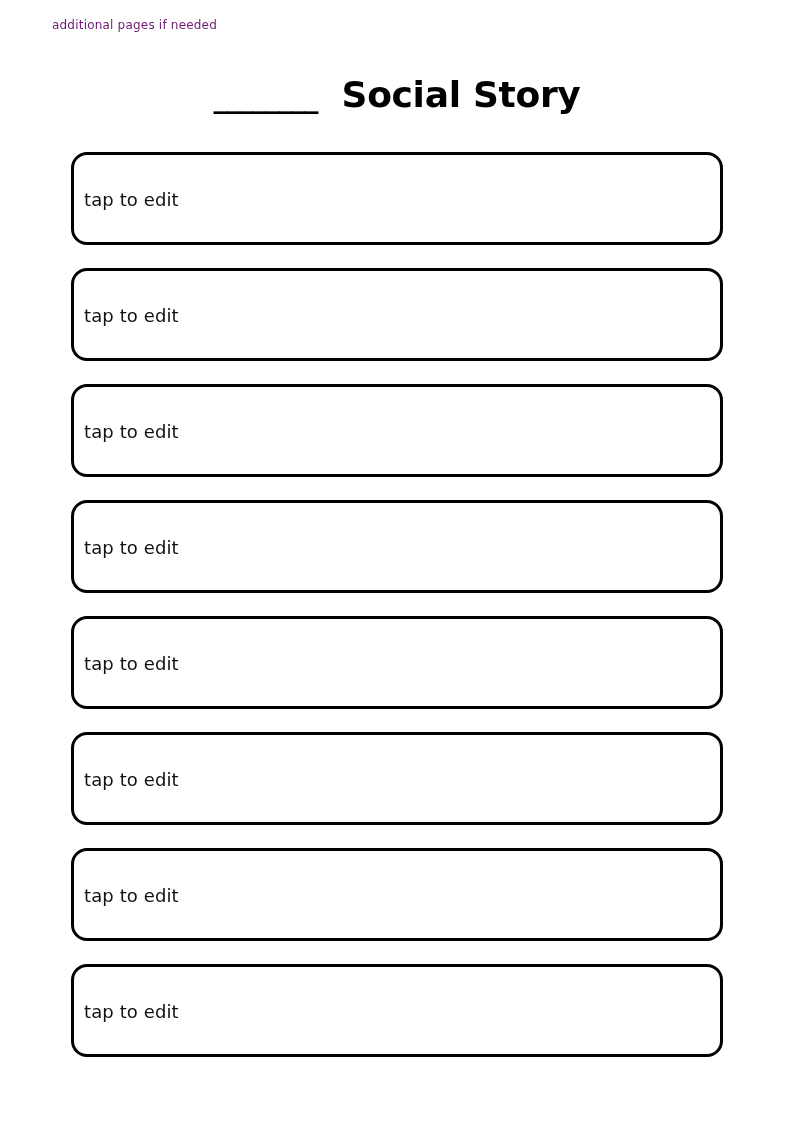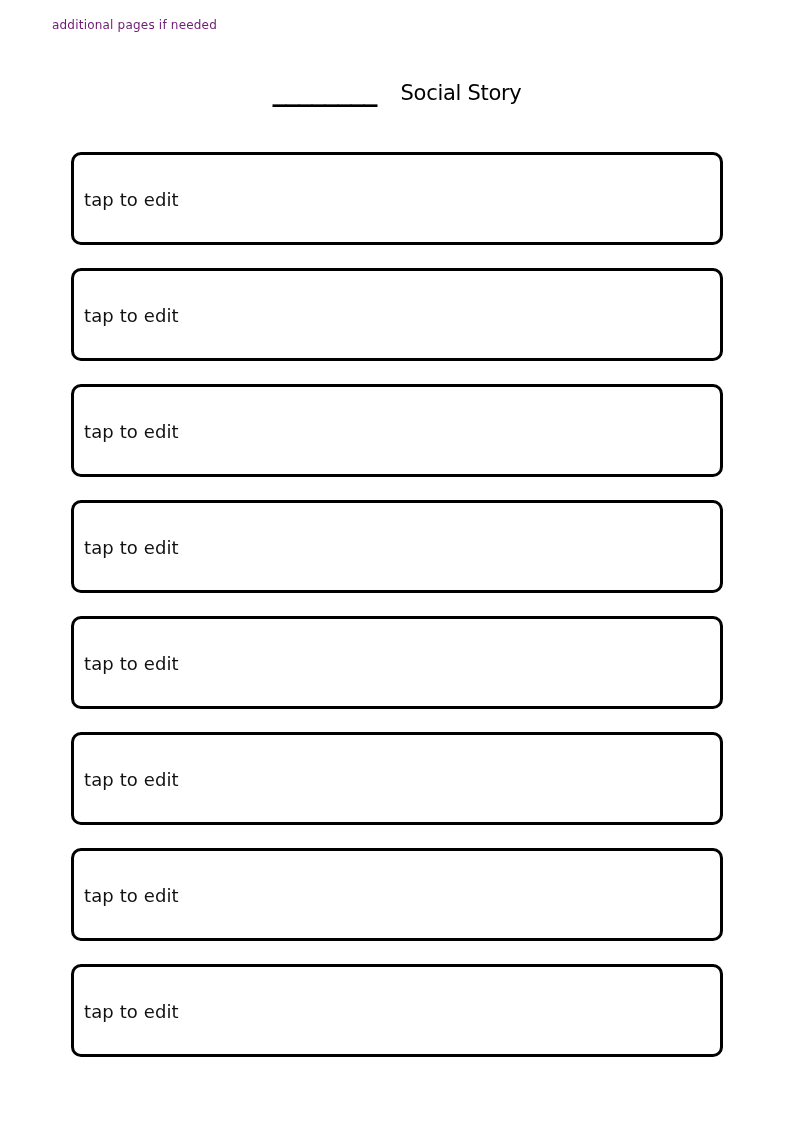--- a/index.html
+++ b/index.html
@@ -46,41 +46,41 @@
   .title-blank {
     font-family: "DejaVu Sans", sans-serif;
     font-size: 28px;
     font-weight: 700;
     letter-spacing: -1px;
     vertical-align: baseline;
     margin-top: 8px;
   }
   .title-text {
     font-family: "DejaVu Sans", sans-serif;
-    font-size: 21px;
-    font-weight: 400;
+    font-size: 36px;
+    font-weight: 700;
     letter-spacing: -0.3px;
     vertical-align: baseline;
     margin-left: 24px;
   }
 
   .fields {
     position: absolute;
     left: 71px;
     top: 152px;
     width: 652px;
   }
 
   .field-box {
     position: relative;
     box-sizing: border-box;
     width: 652px;
     height: 93px;
     border: 3px solid #000000;
-    border-radius: 10px;
+    border-radius: 16px;
     background: #ffffff;
     margin-bottom: 23px;
     cursor: text;
   }
   .field-box:last-child { margin-bottom: 0; }
 
   .field-text {
     position: absolute;
     left: 10px;
     top: 50%;

